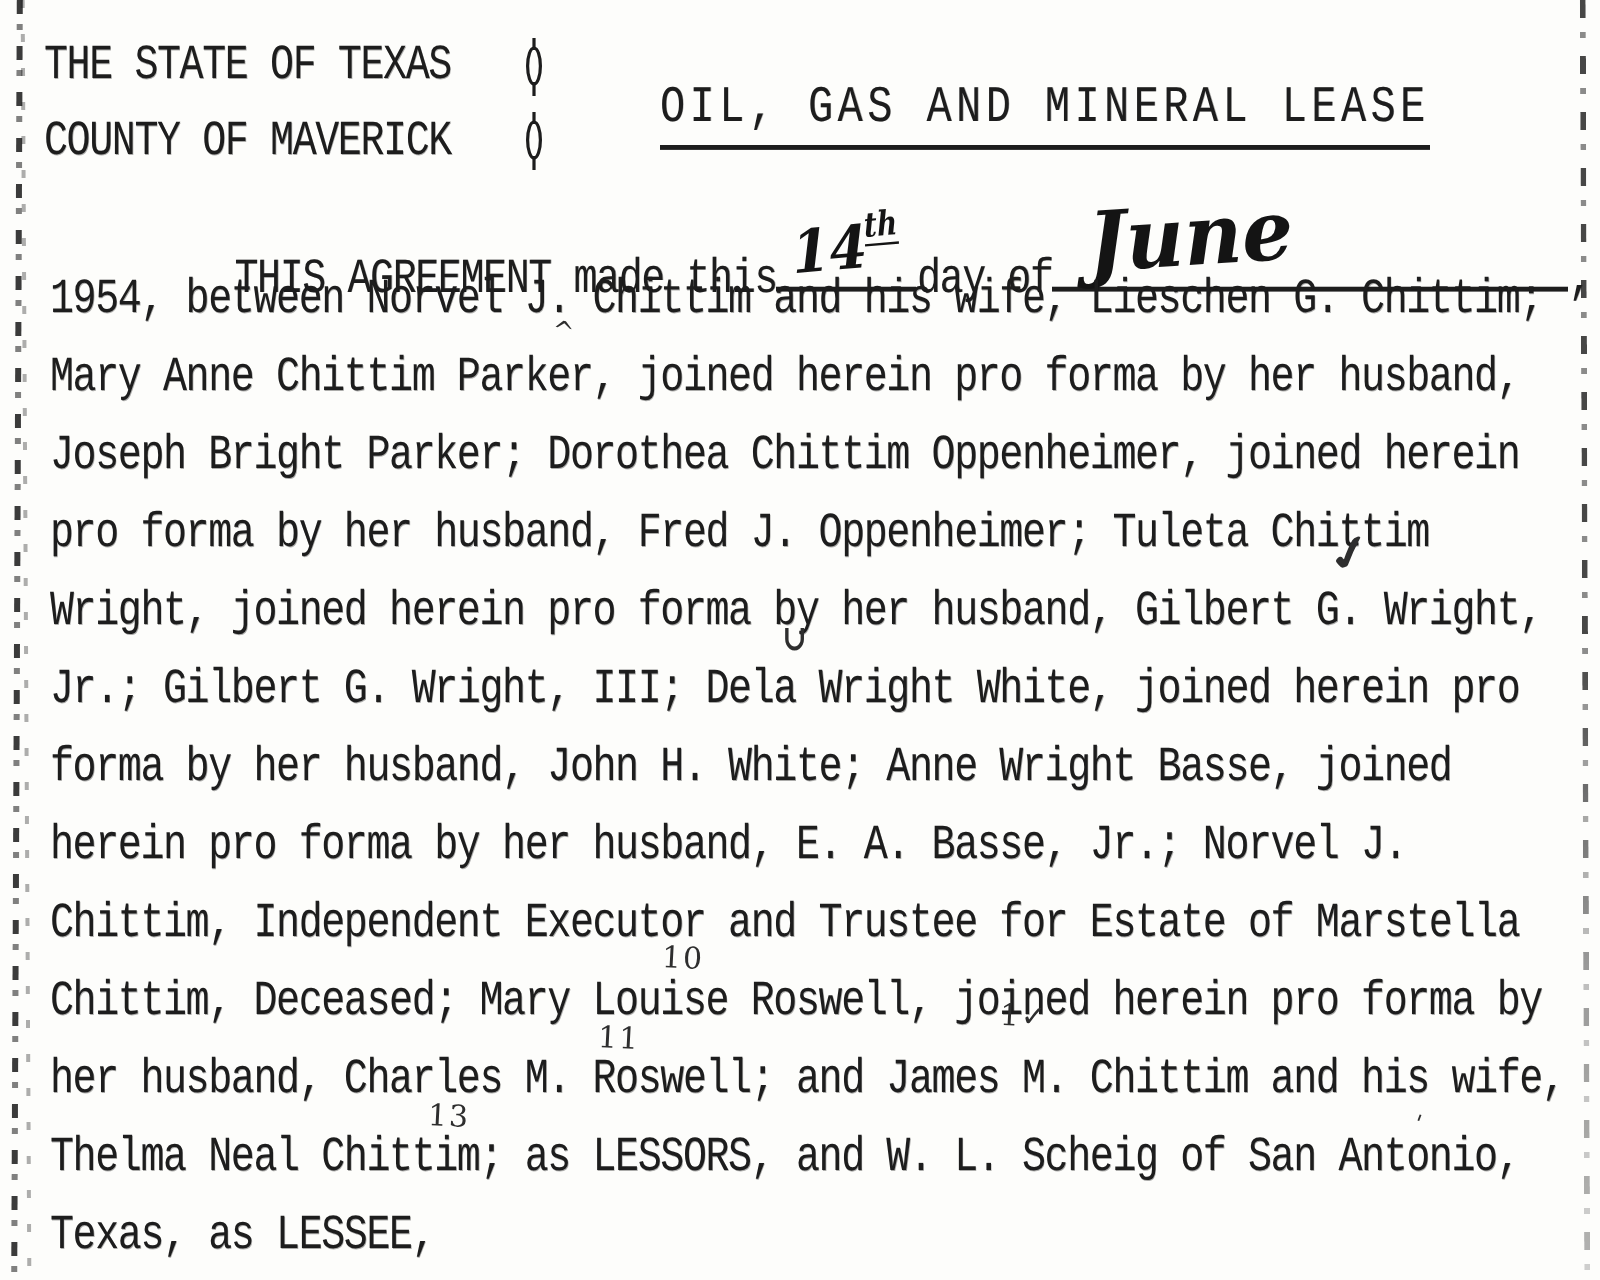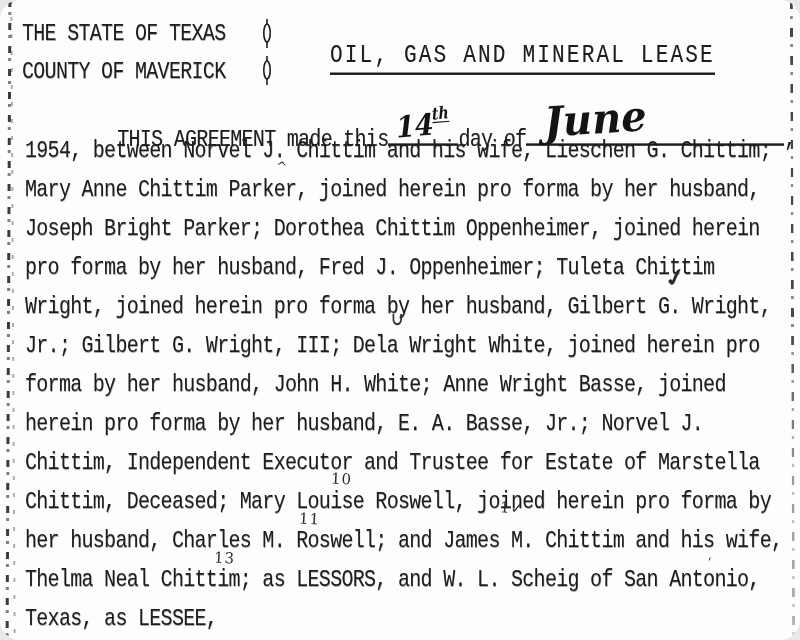--- a/index.html
+++ b/index.html
@@ -1,18 +1,18 @@
 <!DOCTYPE html>
 <html><head>
 <meta charset="utf-8">
 <style>
   html,body{margin:0;padding:0;background:#e8e8e8;}
   .page{
     position:relative;width:800px;height:640px;background:#fdfdfb;
-    overflow:hidden;font-family:"Liberation Mono",monospace;color:#1d1d1d;border-radius:20px;
+    overflow:hidden;font-family:"Liberation Mono",monospace;color:#1d1d1d;
   }
   
   .edge{position:absolute;top:0;bottom:0;pointer-events:none;}
   .edge-left{
     left:7px;width:3px;transform:rotate(.25deg);
     background:repeating-linear-gradient(to bottom,
       rgba(25,25,25,.85) 0 7px, transparent 7px 12px,
       rgba(25,25,25,.55) 12px 15px, transparent 15px 23px);
   }
   .edge-left2{

